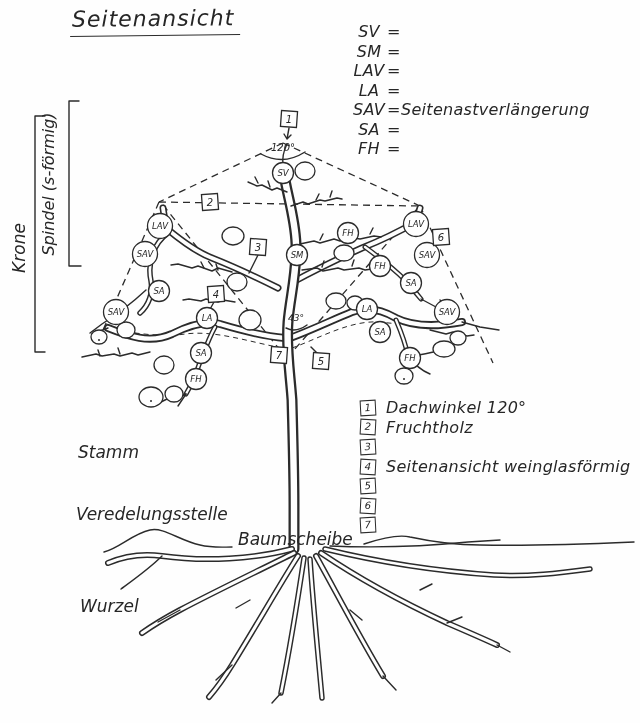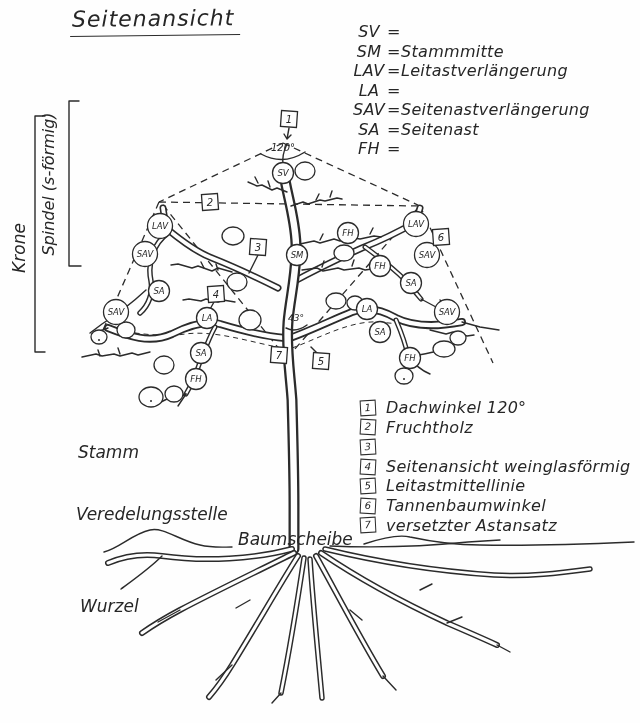--- a/index.html
+++ b/index.html
@@ -49,40 +49,37 @@
   <div class="title hand">Seitenansicht</div>
 
   <div class="abbrev hand" id="abbrev-legend">
       <div class="row">
         <span class="ab">SV</span>
         <span class="eq">=</span>
       </div>
       <div class="row">
         <span class="ab">SM</span>
         <span class="eq">=</span>
-        <span class="nm">Stammmitte</span>
       </div>
       <div class="row">
         <span class="ab">LAV</span>
         <span class="eq">=</span>
-        <span class="nm">Leitastverlängerung</span>
       </div>
       <div class="row">
         <span class="ab">LA</span>
         <span class="eq">=</span>
       </div>
       <div class="row">
         <span class="ab">SAV</span>
         <span class="eq">=</span>
         <span class="nm">Seitenastverlängerung</span>
       </div>
       <div class="row">
         <span class="ab">SA</span>
         <span class="eq">=</span>
-        <span class="nm">Seitenast</span>
       </div>
       <div class="row">
         <span class="ab">FH</span>
         <span class="eq">=</span>
       </div>
     </div>
 
   <div class="numlist hand" id="numbered-legend">
       <div class="row">
         <span class="numbox">1</span>
@@ -94,29 +91,26 @@
       </div>
       <div class="row">
         <span class="numbox">3</span>
       </div>
       <div class="row">
         <span class="numbox">4</span>
         <span>Seitenansicht weinglasförmig</span>
       </div>
       <div class="row">
         <span class="numbox">5</span>
-        <span>Leitastmittellinie</span>
       </div>
       <div class="row">
         <span class="numbox">6</span>
-        <span>Tannenbaumwinkel</span>
       </div>
       <div class="row">
         <span class="numbox">7</span>
-        <span>versetzter Astansatz</span>
       </div>
     </div>
 
   <svg width="640" height="723" viewBox="0 0 640 723">
 
     <g>
       <path class="dash" d="M283,143 L159,202"></path>
       <path class="dash" d="M283,143 L420,206"></path>
       <path class="dash" d="M159,202 L100,337"></path>
       <path class="dash" d="M420,206 L493,363"></path>

